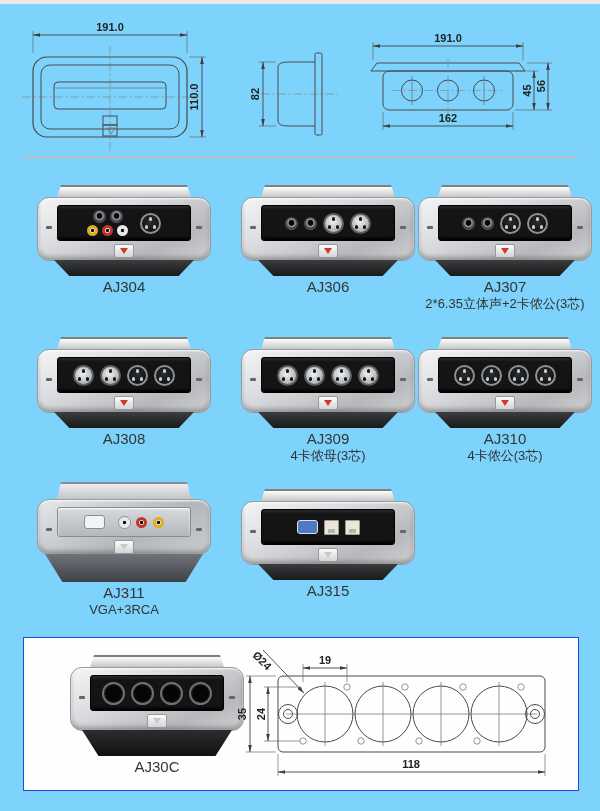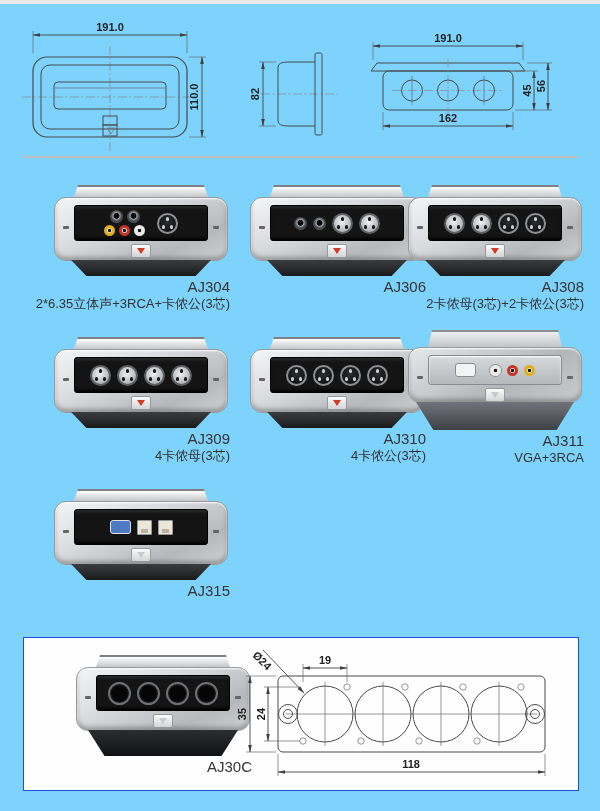--- a/index.html
+++ b/index.html
@@ -13,21 +13,21 @@
   .thin{stroke:#6a6a6a;stroke-width:.7;fill:none;}
   .ext{stroke:#6a6a6a;stroke-width:.7;fill:none;}
   .diml{stroke:#444;stroke-width:.9;fill:none;}
   .cl{stroke:#8a8a8a;stroke-width:.7;stroke-dasharray:9 2.5 2 2.5;fill:none;}
   .dim{font:bold 11px "Liberation Sans",sans-serif;fill:#222;}
   .divider{position:absolute;left:22px;top:152px;width:556px;height:2px;background:#bdbdbd;}
 
   
   .products-grid{position:absolute;left:18px;top:166px;width:566px;display:grid;
                  grid-template-columns:212px 196px 158px;grid-auto-rows:152px;}
-  .product{display:flex;flex-direction:column;align-items:flex-end;justify-content:flex-start;padding-top:6px;}
+  .product{display:flex;flex-direction:column;align-items:center;justify-content:flex-start;padding-top:6px;}
   .photo{width:178px;height:100px;display:flex;flex-direction:column;align-items:center;justify-content:flex-end;}
   .model{font-size:15px;line-height:18px;color:#353535;margin-top:2px;white-space:nowrap;}
   .desc{font-size:13px;line-height:16px;color:#333;white-space:nowrap;}
 
   
   .lid{width:134px;height:10px;background:linear-gradient(#fdfdfd,#c5c7c9);border-top:2px solid #7e8083;
        clip-path:polygon(3% 0,97% 0,100% 100%,0 100%);}
   .bezel{position:relative;width:172px;height:62px;border-radius:12px;border:1px solid #97999c;
          background:linear-gradient(155deg,#f4f5f6 0%,#dcdde0 35%,#b6b8bb 75%,#cfd0d2 100%);
          box-shadow:inset 0 1px 2px #fff,inset 0 -3px 4px rgba(0,0,0,.28);
@@ -179,21 +179,20 @@
                 <i></i>
               </span>
             </div>
         <div class="latch latch-red">
           <span class="tri"></span>
         </div>
       </div>
       <div class="base"></div>
     </div>
     <div class="model">AJ304</div>
-    <div class="desc">2*6.35立体声+3RCA+卡侬公(3芯)</div>
   </div>
 
   <div class="product style-silver">
     <div class="photo">
       <div class="lid"></div>
       <div class="bezel">
         <div class="opening">
               <span class="conn c-trs_jack"></span>
               <span class="conn c-trs_jack"></span>
               <span class="conn c-xlr_female">
@@ -209,20 +208,47 @@
             </div>
         <div class="latch latch-red">
           <span class="tri"></span>
         </div>
       </div>
       <div class="base"></div>
     </div>
     <div class="model">AJ306</div>
   </div>
 
+  <div class="product style-silver">
+    <div class="photo">
+      <div class="lid"></div>
+      <div class="bezel">
+        <div class="opening">
+              <span class="conn c-trs_jack"></span>
+              <span class="conn c-trs_jack"></span>
+              <span class="conn c-xlr_male">
+                <i></i>
+                <i></i>
+                <i></i>
+              </span>
+              <span class="conn c-xlr_male">
+                <i></i>
+                <i></i>
+                <i></i>
+              </span>
+            </div>
+        <div class="latch latch-red">
+          <span class="tri"></span>
+        </div>
+      </div>
+      <div class="base"></div>
+    </div>
+    <div class="model">AJ307</div>
+    <div class="desc">2*6.35立体声+2卡侬公(3芯)</div>
+  </div>
 
   <div class="product style-silver">
     <div class="photo">
       <div class="lid"></div>
       <div class="bezel">
         <div class="opening">
               <span class="conn c-xlr_female">
                 <i></i>
                 <i></i>
                 <i></i>
@@ -243,21 +269,20 @@
                 <i></i>
               </span>
             </div>
         <div class="latch latch-red">
           <span class="tri"></span>
         </div>
       </div>
       <div class="base"></div>
     </div>
     <div class="model">AJ308</div>
-    <div class="desc">2卡侬母(3芯)+2卡侬公(3芯)</div>
   </div>
 
   <div class="product style-silver">
     <div class="photo">
       <div class="lid"></div>
       <div class="bezel">
         <div class="opening">
               <span class="conn c-xlr_female">
                 <i></i>
                 <i></i>

